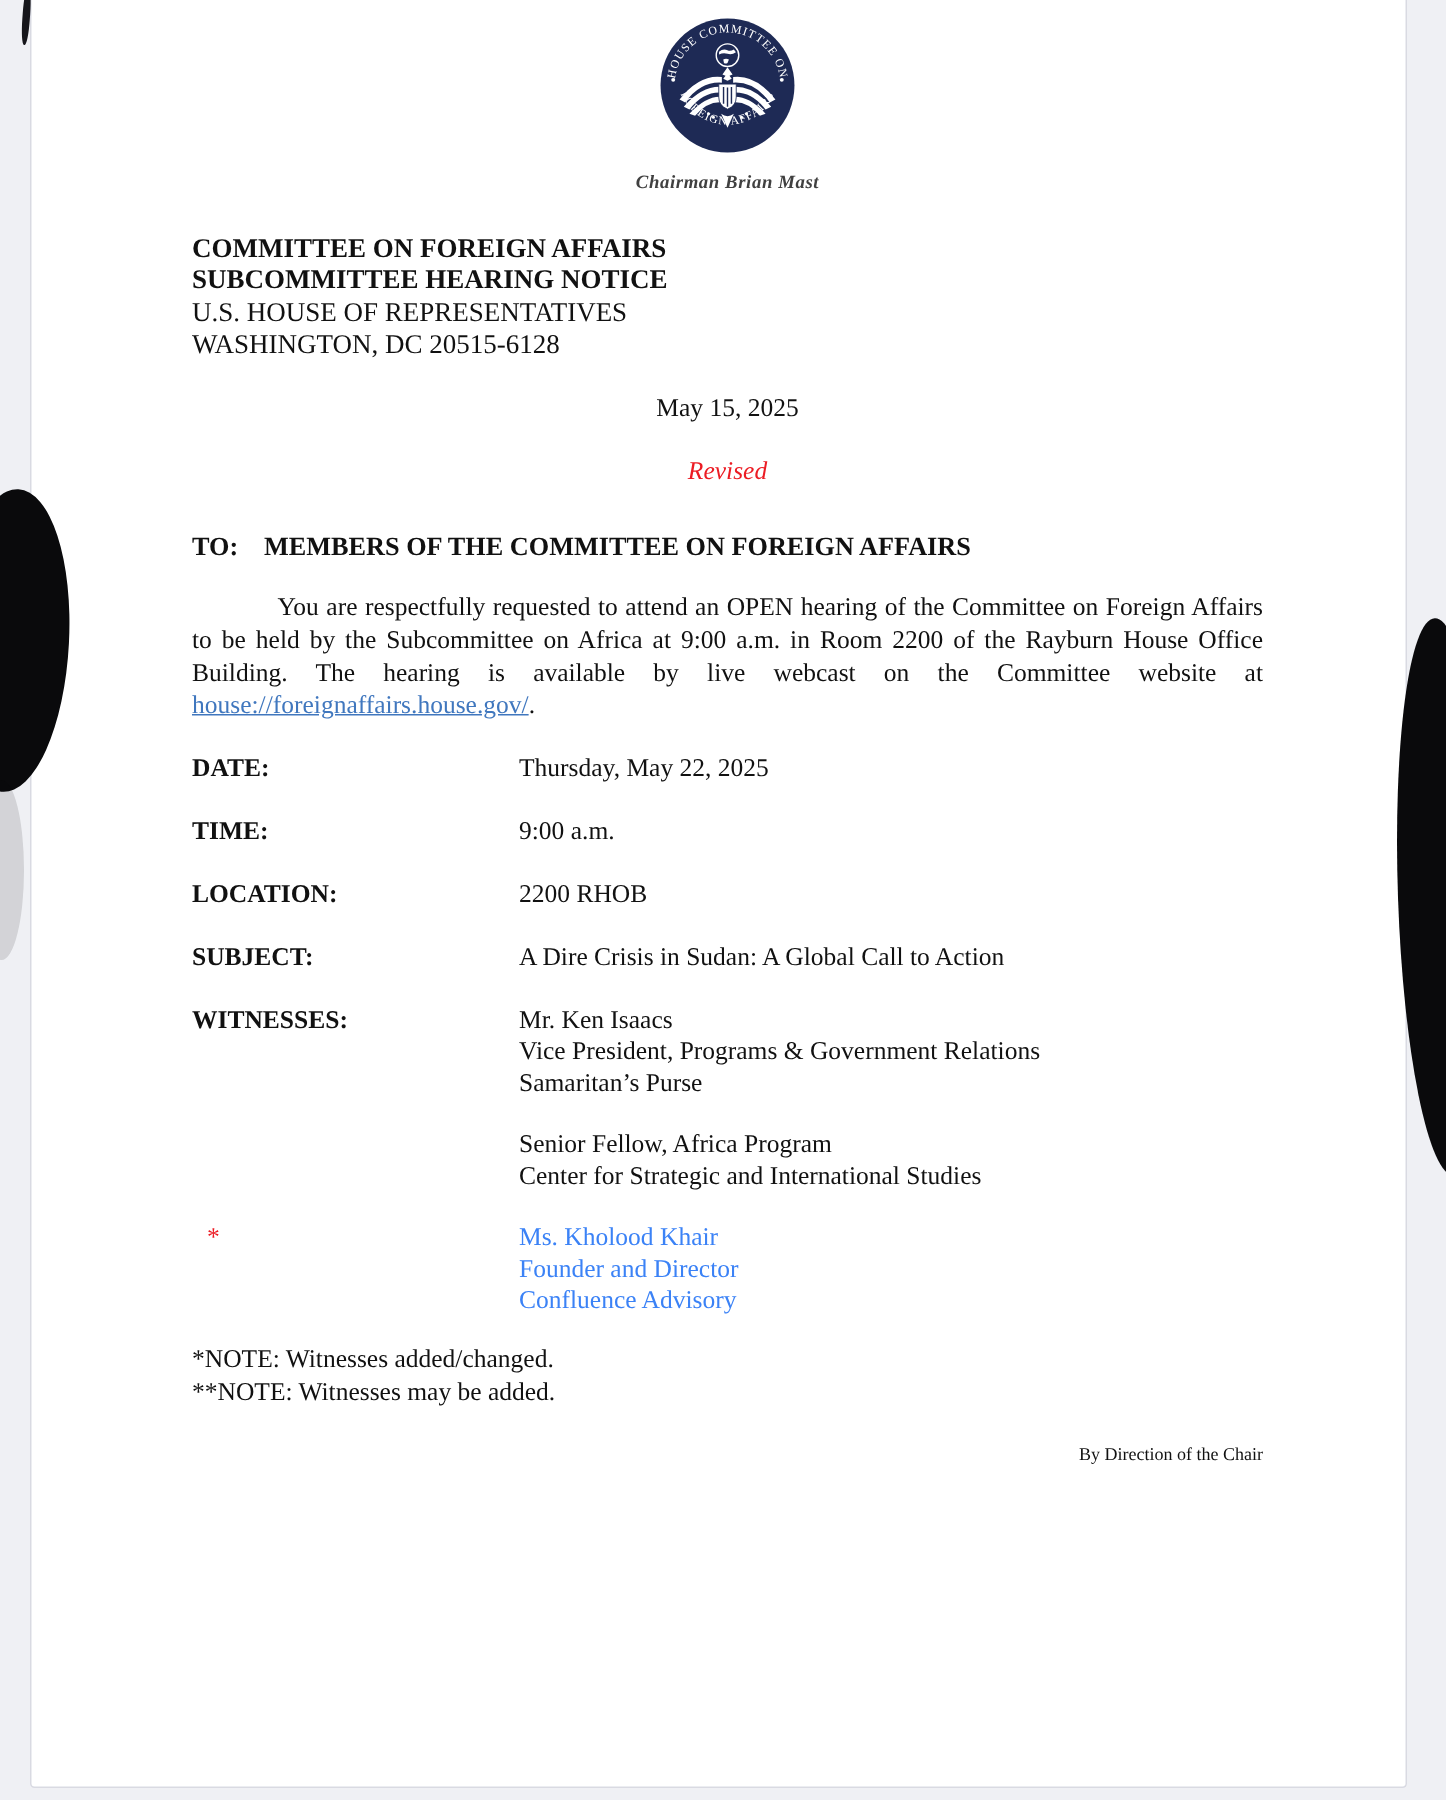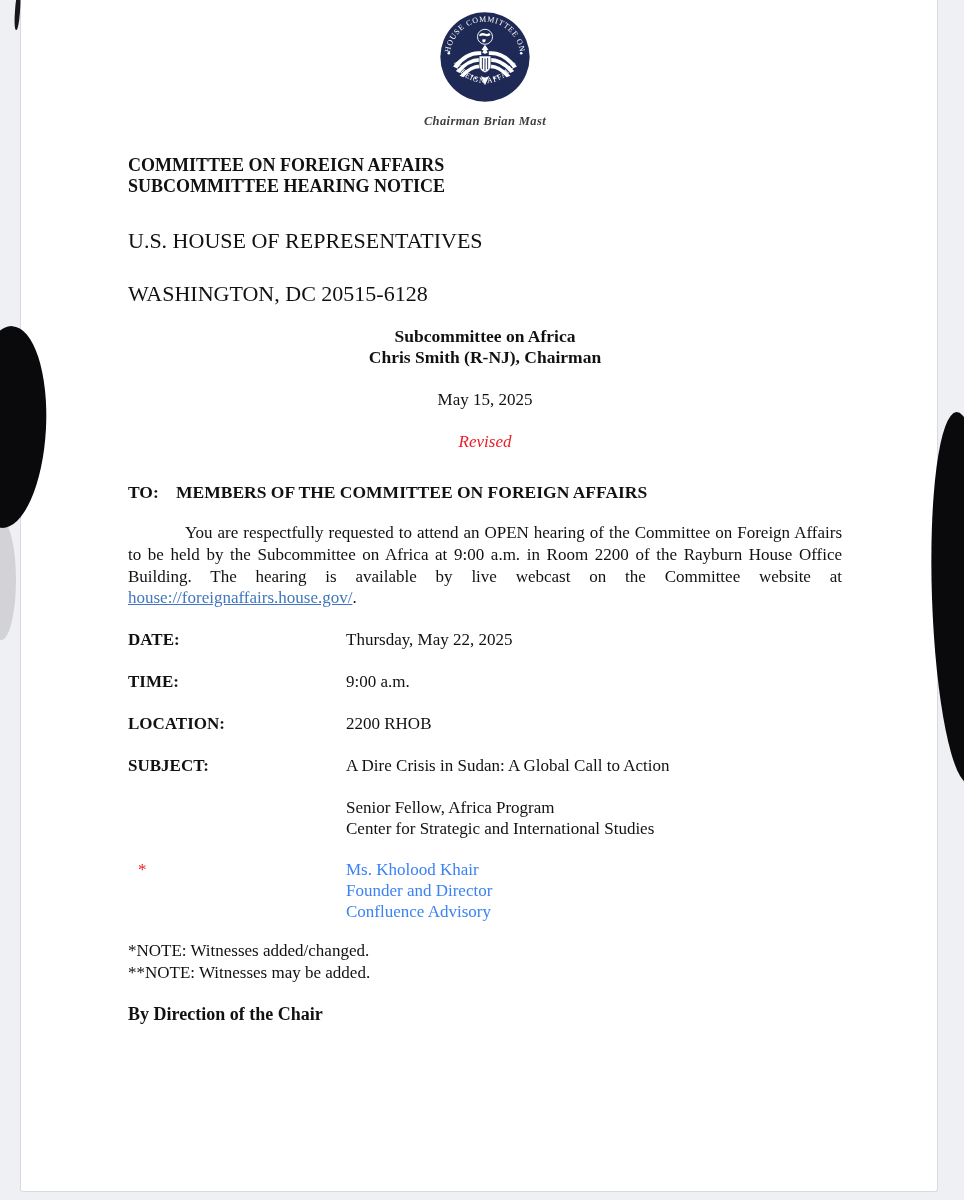--- a/index.html
+++ b/index.html
@@ -36,21 +36,21 @@
   
   .seal-wrap{padding-top:10px;text-align:center;}
   .seal-caption{
     margin-top:4px;text-align:center;
     font-size:12.5px;font-weight:bold;font-style:italic;
     color:#404040;letter-spacing:0.4px;line-height:15px;
   }
   
   .header-block{margin-top:26px;}
   .hb-bold{font-weight:bold;font-size:18px;}
-  .hb-reg{font-size:22px;margin-top:32px;}
+  .hb-reg{font-size:18px;}
   .sub-block{margin-top:21px;text-align:center;font-weight:bold;font-size:17.5px;}
   .notice-date{margin-top:20px;text-align:center;}
   .revised{margin-top:21px;text-align:center;color:#ec1c24;font-style:italic;font-size:17px;}
   
   .to-row{margin-top:29px;display:flex;font-weight:bold;font-size:17.5px;}
   .to-label{width:48px;}
   
   .intro{
     margin-top:19px;text-align:justify;text-indent:57px;
     line-height:21.8px;
@@ -63,21 +63,21 @@
   .detail-value{flex:1;}
   
   .witness-row{display:flex;line-height:21px;}
   .witness-label{width:218px;font-weight:bold;flex-shrink:0;}
   .witness-marker{width:218px;flex-shrink:0;color:#ec1c24;padding-left:10px;box-sizing:border-box;}
   .witness-group div{line-height:21px;}
   .gap20{margin-top:20px;}
   .red-text{color:#3b82f6;}
   
   .notes{margin-top:18px;line-height:22px;}
-  .footer-line{margin-top:20px;text-align:left;font-weight:bold;font-size:18px;}
+  .footer-line{margin-top:20px;text-align:right;font-weight:normal;font-size:12px;}
 </style>
 </head>
 <body>
 
 <div class="photo">
 
   <div class="page">
     <div class="content">
 
       <div class="seal-wrap">
@@ -125,24 +125,20 @@
         <div class="seal-caption">Chairman Brian Mast</div>
       </div>
 
       <div class="header-block">
         <div class="hb-bold">COMMITTEE ON FOREIGN AFFAIRS</div>
         <div class="hb-bold">SUBCOMMITTEE HEARING NOTICE</div>
         <div class="hb-reg">U.S. HOUSE OF REPRESENTATIVES</div>
         <div class="hb-reg">WASHINGTON, DC 20515-6128</div>
       </div>
 
-      <div class="sub-block">
-        <div>Subcommittee on Africa</div>
-        <div>Chris Smith (R-NJ), Chairman</div>
-      </div>
 
       <div class="notice-date">May 15, 2025</div>
 
       <div class="revised">Revised</div>
 
       <div class="to-row">
         <span class="to-label">TO:</span>
         <span>MEMBERS OF THE COMMITTEE ON FOREIGN AFFAIRS</span>
       </div>
 
@@ -161,20 +157,28 @@
         </div>
         <div class="detail-row">
           <span class="detail-label">LOCATION:</span>
           <span class="detail-value">2200 RHOB</span>
         </div>
         <div class="detail-row">
           <span class="detail-label">SUBJECT:</span>
           <span class="detail-value">A Dire Crisis in Sudan: A Global Call to Action</span>
         </div>
 
+        <div class="witness-row">
+          <span class="witness-label">WITNESSES:</span>
+          <span class="witness-group">
+            <div>Mr. Ken Isaacs</div>
+            <div>Vice President, Programs &amp; Government Relations</div>
+            <div>Samaritan’s Purse</div>
+          </span>
+        </div>
 
         <div class="witness-row gap20">
           <span class="witness-label"></span>
           <span class="witness-group">
             <div>Senior Fellow, Africa Program</div>
             <div>Center for Strategic and International Studies</div>
           </span>
         </div>
 
         <div class="witness-row gap20">

